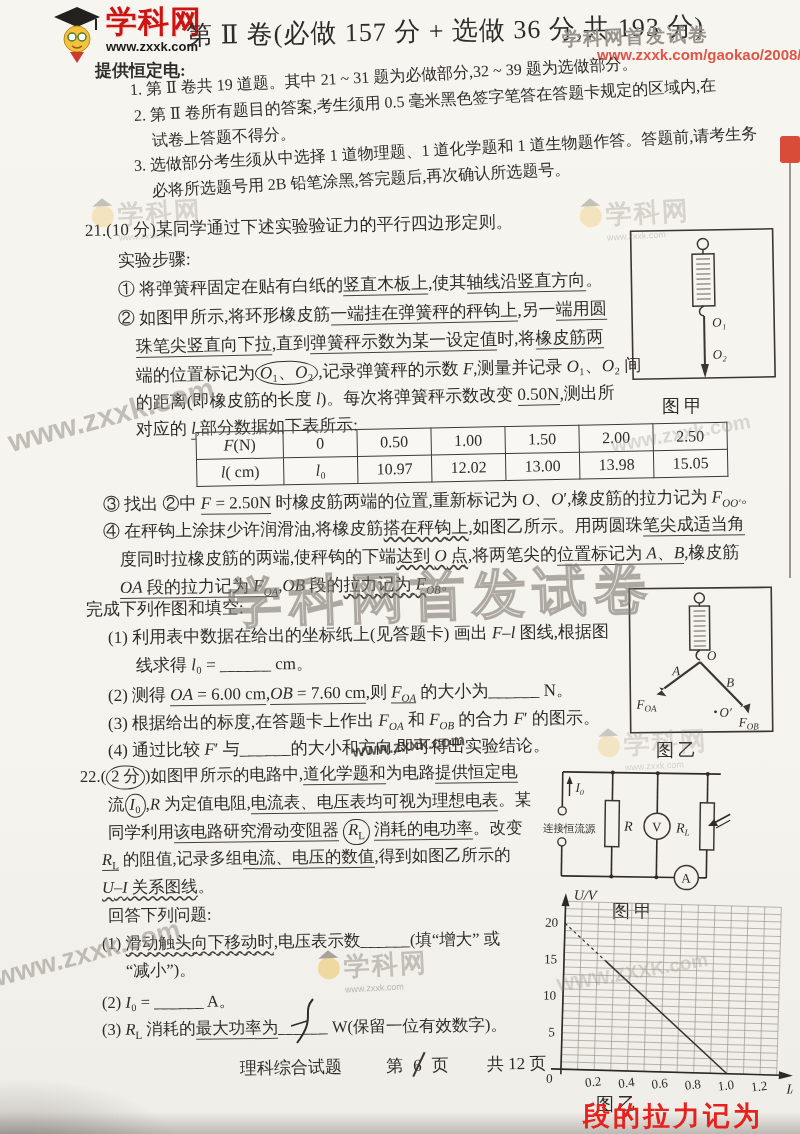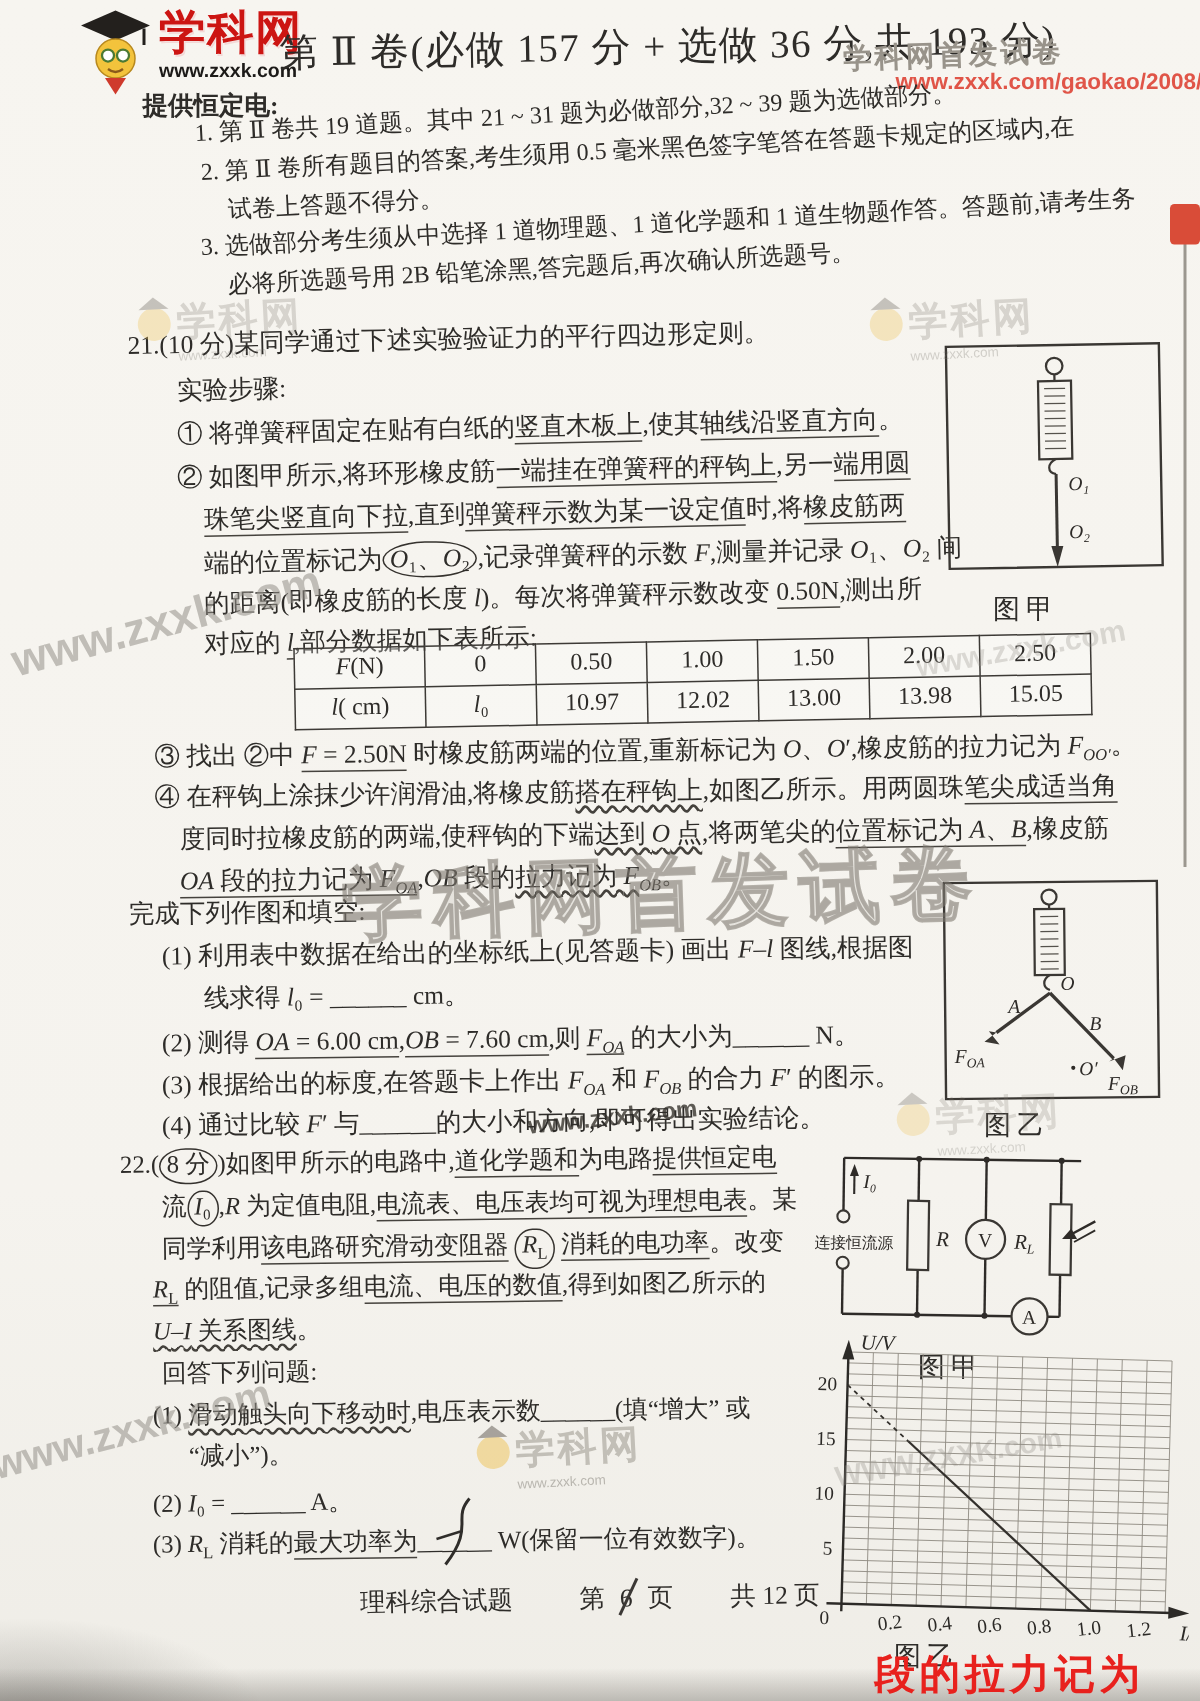--- a/index.html
+++ b/index.html
@@ -137,21 +137,21 @@
   <div class="line r2" style="left:103px;top:521px;">④ 在秤钩上涂抹少许润滑油,将橡皮筋<u class="w">搭在秤钩上</u>,如图乙所示。用两圆珠<u>笔尖成适当角</u></div>
   <div class="line r2" style="left:120px;top:549px;">度同时拉橡皮筋的两端,使秤钩的下端<u class="w">达到 <i>O</i> 点</u>,将两笔尖的<u>位置标记为 <i>A</i>、<i>B</i></u>,橡皮筋</div>
   <div class="line r2" style="left:120px;top:577px;"><u><i>OA</i> 段的拉力记为 <i>F</i><sub><i>OA</i></sub></u>,<i>OB</i> 段的<u class="w">拉力记为 <i>F</i><sub><i>OB</i></sub></u>。</div>
   <div class="line r2" style="left:86px;top:599px;">完成下列作图和填空:</div>
   <div class="line r2" style="left:108px;top:627px;z-index:4;">(1) 利用表中数据在给出的坐标纸上(见答题卡) 画出 <i>F</i>–<i>l</i> 图线,根据图</div>
   <div class="line r2" style="left:136px;top:655px;">线求得 <i>l</i>₀ = ______ cm。</div>
   <div class="line r2" style="left:108px;top:685px;">(2) 测得 <u><i>OA</i> = 6.00 cm</u>,<u><i>OB</i> = 7.60 cm</u>,则 <u><i>F</i><sub><i>OA</i></sub></u> 的大小为______ N。</div>
   <div class="line r2" style="left:108px;top:713px;">(3) 根据给出的标度,在答题卡上作出 <i>F</i><sub><i>OA</i></sub> 和 <i>F</i><sub><i>OB</i></sub> 的合力 <i>F</i>′ 的图示。</div>
   <div class="line r2" style="left:108px;top:740px;z-index:4;">(4) 通过比较 <i>F</i>′ 与______的大小和方向,即可得出实验结论。</div>
 
-  <div class="line r2" style="left:80px;top:766px;font-size:16.5px;">22.(<span class="circ">8 分</span>)如图甲所示的电路中,<u>道化学题和</u>为电路<u>提供恒定电</u></div>
+  <div class="line r2" style="left:80px;top:766px;font-size:16.5px;">22.(<span class="circ">2 分</span>)如图甲所示的电路中,<u>道化学题和</u>为电路<u>提供恒定电</u></div>
   <div class="line r2" style="left:108px;top:794px;font-size:16.5px;">流<span class="circ"><i>I</i>₀</span>,<i>R</i> 为定值电阻,<u>电流表、电压表均可视为理想电表</u>。某</div>
   <div class="line r2" style="left:108px;top:822px;font-size:16.5px;">同学利用<u>该电路研究滑动变阻器</u> <span class="circ"><i>R</i><sub>L</sub></span> <u>消耗的电功率</u>。改变</div>
   <div class="line r2" style="left:102px;top:850px;font-size:16.5px;"><u><i>R</i><sub>L</sub></u> 的阻值,记录多组<u>电流、电压的数值</u>,得到如图乙所示的</div>
   <div class="line r2" style="left:102px;top:878px;font-size:16.5px;"><u class="w"><i>U</i>–<i>I</i> 关系图线</u>。</div>
   <div class="line r2" style="left:108px;top:906px;font-size:16.5px;">回答下列问题:</div>
   <div class="line r2" style="left:102px;top:934px;font-size:16.5px;">(1) <u class="w">滑动触头向下移动时</u>,电压表示数______(填“增大” 或</div>
   <div class="line r2" style="left:126px;top:961px;font-size:16.5px;">“减小”)。</div>
   <div class="line r2" style="left:102px;top:993px;font-size:16.5px;">(2) <i>I</i>₀ = ______ A。</div>
   <div class="line r2" style="left:102px;top:1020px;font-size:16.5px;">(3) <i>R</i><sub>L</sub> 消耗的<u>最大功率为</u>______ W(保留一位有效数字)。</div>
 

